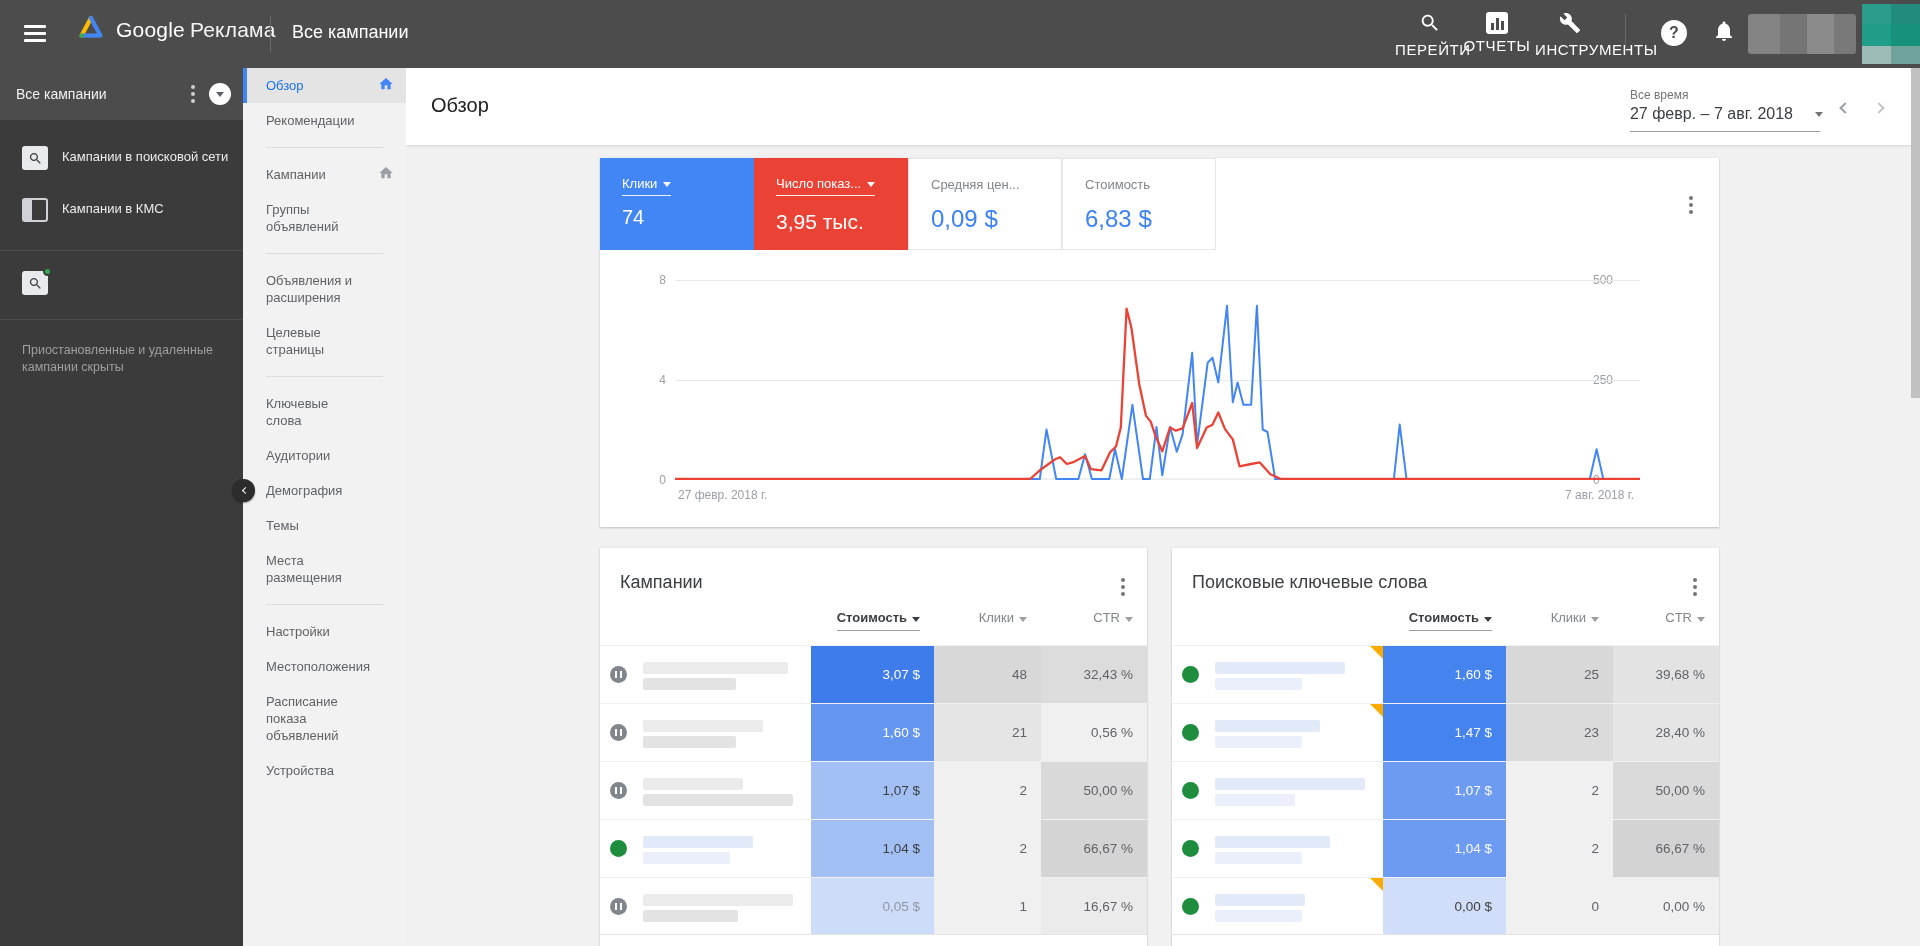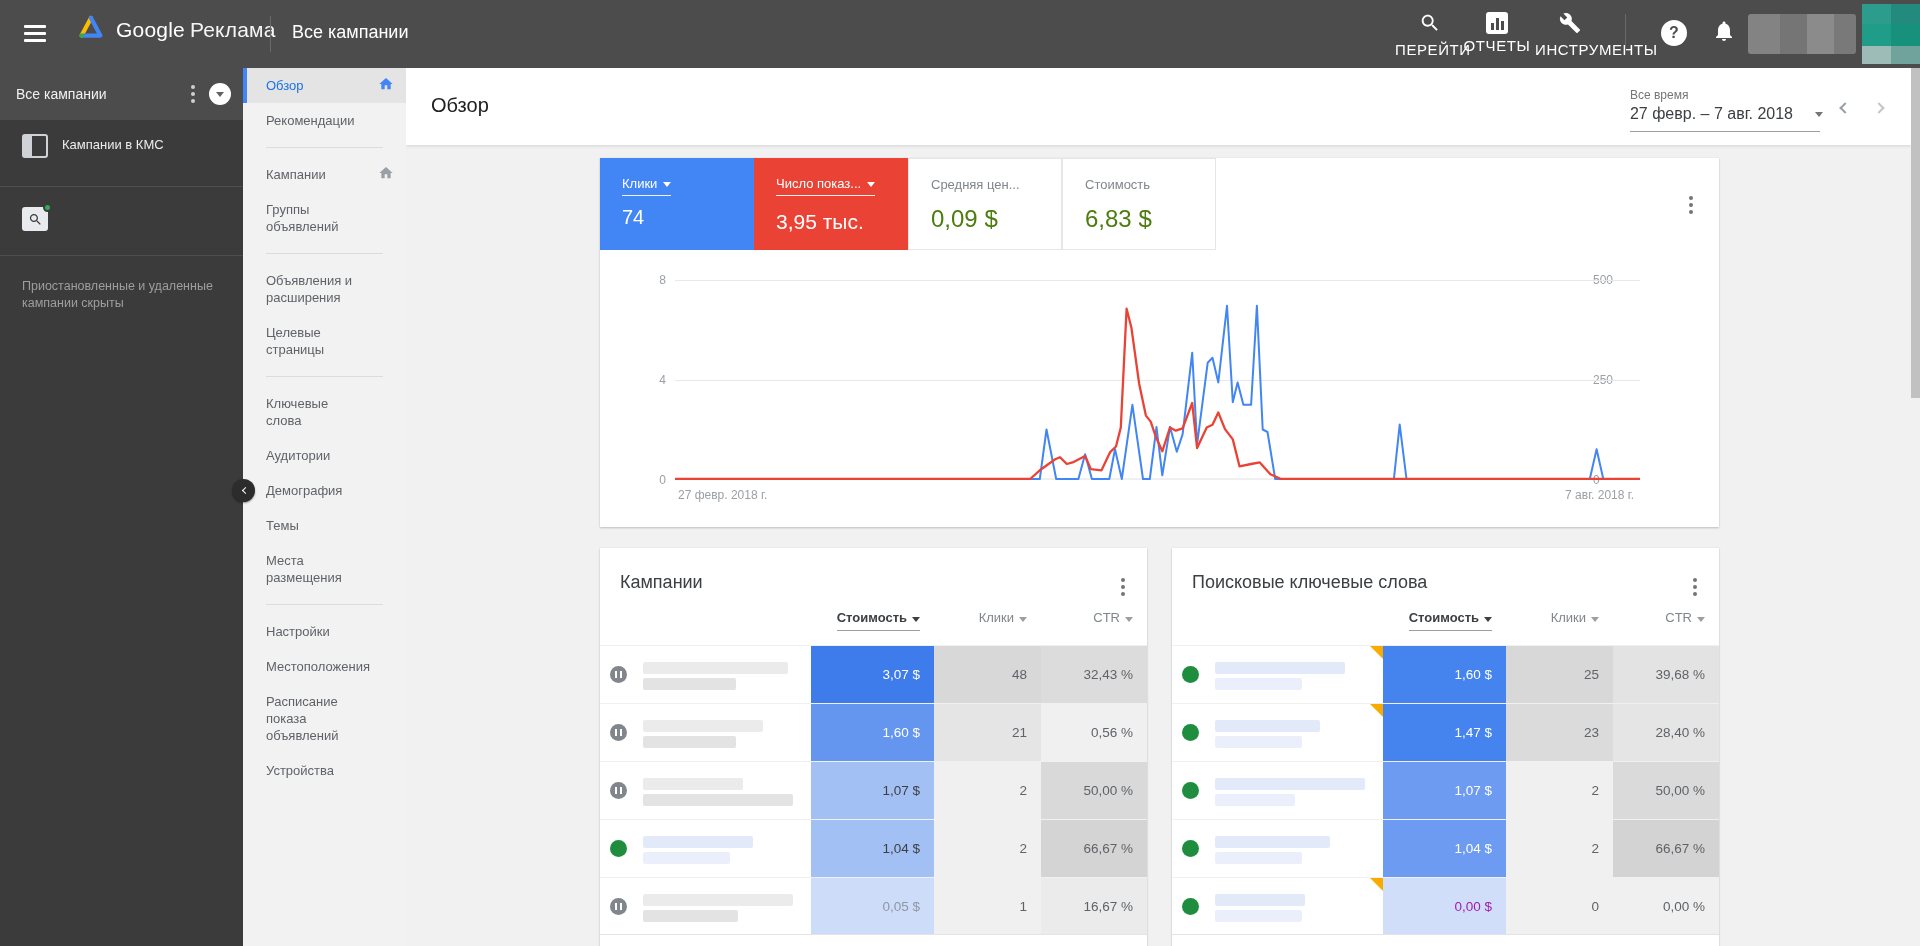--- a/index.html
+++ b/index.html
@@ -76,21 +76,21 @@
 
   
   .card { position:absolute; background:#fff; box-shadow:0 1px 2px rgba(0,0,0,.2), 0 0 1px rgba(0,0,0,.1); }
   #chart-card { left:600px; top:158px; width:1119px; height:369px; }
   .metric { position:absolute; top:0; width:154px; height:92px; padding:16px 0 0 22px; cursor:pointer; }
   .metric .mlabel { font-size:13px; display:inline-block; }
   .metric.sel .mlabel { color:#fff; border-bottom:1px solid rgba(255,255,255,.9); padding-bottom:4px; }
   .metric .mval { margin-top:10px; font-size:26px; color:#fff; }
   .metric.plain { background:#fff; border:1px solid #e6e6e6; }
   .metric.plain .mlabel { color:#80868b; }
-  .metric.plain .mval { color:#4d7c0f; font-size:24px; margin-top:12px; }
+  .metric.plain .mval { color:#3b82f6; font-size:24px; margin-top:12px; }
   .metric .caret { margin-left:6px; margin-bottom:1px; }
   #m1 .mval { font-size:20px; }
   #m2 .mval { font-size:21px; margin-top:14px; }
   #chart-menu { position:absolute; right:22px; top:34px; }
   #plot { position:absolute; left:75px; top:122px; width:965px; height:200px; }
   .ytick { position:absolute; font-size:12px; color:#9aa0a6; }
   .ytick.left { left:40px; width:26px; text-align:right; }
   .ytick.right { left:993px; text-align:center; }
   .xlab { position:absolute; top:330px; font-size:12px; color:#9aa0a6; }
 
@@ -215,20 +215,28 @@
     <span class="vdots">
         <i></i>
         <i></i>
         <i></i>
       </span>
     <span id="sb-collapse-acc">
       <span class="caret" style="color:#5f6368;"></span>
     </span>
   </div>
 
+  <div class="sb-item" style="margin-top:12px;">
+    <span class="sb-icon">
+      <svg width="15" height="15" viewBox="0 0 24 24" fill="#3b3b3b">
+          <path d="M15.5 14h-.79l-.28-.27C15.41 12.59 16 11.11 16 9.5 16 5.91 13.09 3 9.5 3S3 5.91 3 9.5 5.91 16 9.5 16c1.61 0 3.09-.59 4.23-1.57l.27.28v.79l5 4.99L20.49 19l-4.99-5zm-6 0C7.01 14 5 11.99 5 9.5S7.01 5 9.5 5 14 7.01 14 9.5 11.99 14 9.5 14z"></path>
+        </svg>
+    </span>
+    <span class="txt">Кампании в поисковой сети</span>
+  </div>
 
   <div class="sb-item">
     <span class="sb-icon outline">
         <i></i>
       </span>
     <span class="txt">Кампании в КМС</span>
   </div>
 
   <div class="sb-divider" style="margin-top:14px;"></div>
 
@@ -472,21 +480,21 @@
     <div class="tcell cost" style="background: rgb(109, 155, 242); color: rgb(255, 255, 255);">1,04 $</div>
     <div class="tcell clicks" style="background: rgb(240, 240, 240);">2</div>
     <div class="tcell ctr" style="background: rgb(211, 211, 211);">66,67 %</div>
   </div>
   <div class="trow" style="top:329px;">
     <div class="tname">
       <span class="dot enabled"></span>
       <span class="nblur blue"><i style="width:90px"></i><i></i></span>
       <span class="corner"></span>
     </div>
-    <div class="tcell cost" style="background: rgb(208, 222, 249); color: #a21caf;">0,00 $</div>
+    <div class="tcell cost" style="background: rgb(208, 222, 249); color: #404040;">0,00 $</div>
     <div class="tcell clicks" style="background: rgb(240, 240, 240);">0</div>
     <div class="tcell ctr" style="background: rgb(240, 240, 240);">0,00 %</div>
   </div>
 
   <div class="tfoot">
     <span class="link"><span>ВСЕ КЛЮЧЕВЫЕ СЛОВА</span> </span>
     <span class="pager">
       <span>Страница 1 из 3</span>
 
     </span>

